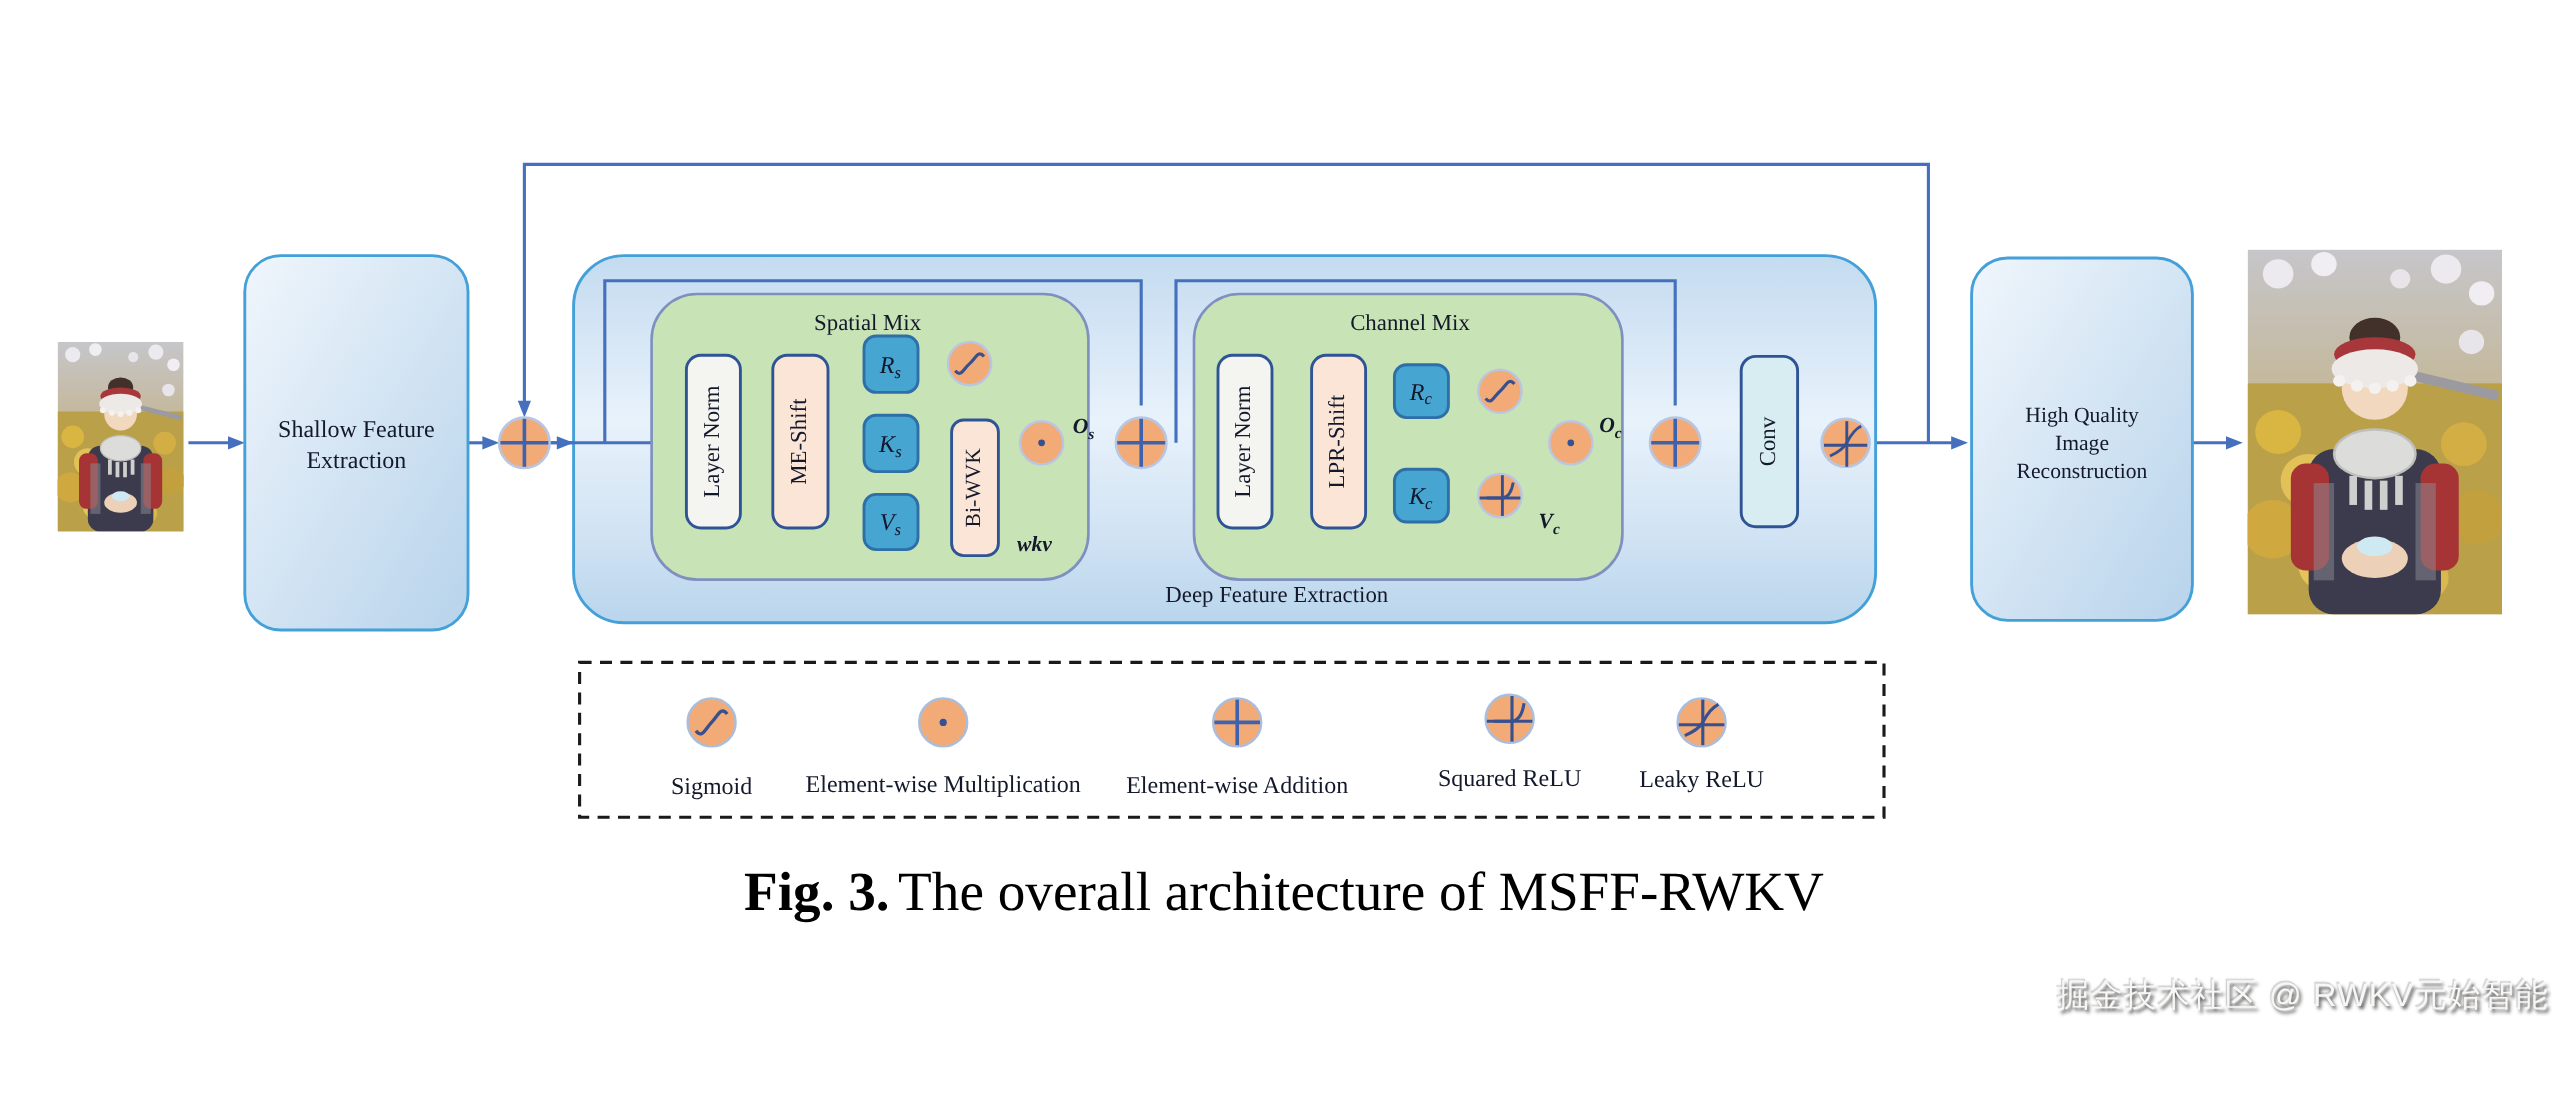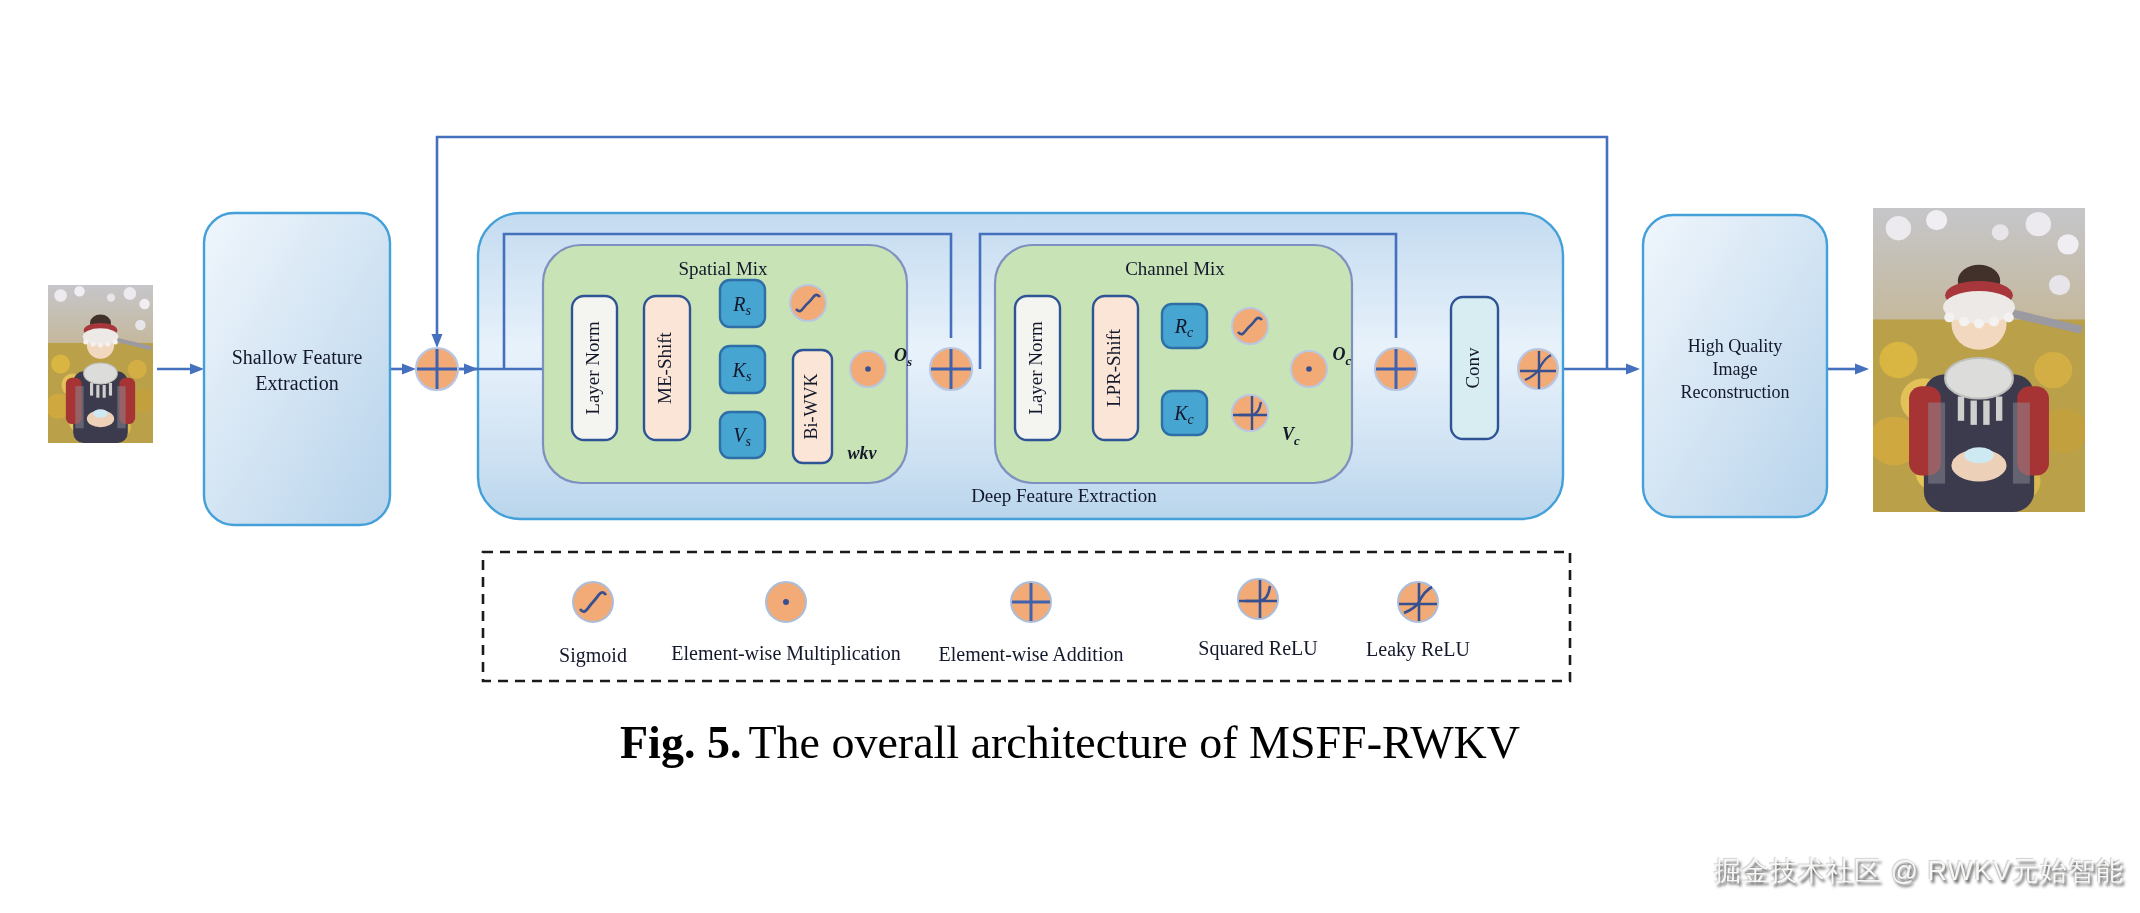--- a/index.html
+++ b/index.html
@@ -3,21 +3,21 @@
 <meta charset="utf-8">
 <style>
   html,body{margin:0;padding:0;background:#ffffff;}
   .stage{position:relative;width:2140px;height:913px;background:#ffffff;overflow:hidden;
          font-family:"Liberation Serif",serif;}
   .stage svg{position:absolute;left:0;top:0;}
   .caption{position:absolute;left:0;top:716px;width:2140px;text-align:center;
            font-family:"Liberation Serif",serif;font-size:46px;color:#000;white-space:nowrap;}
   .caption .fig{font-weight:bold;}
   .caption .txt{margin-left:7px;}
-  .watermark{position:absolute;right:16px;top:853px;font-family:"Liberation Sans",sans-serif;
+  .watermark{position:absolute;right:16px;top:811px;font-family:"Liberation Sans",sans-serif;
              font-size:27px;letter-spacing:1px;color:#f8f7f5;
              text-shadow:2px 3px 3px rgba(75,75,75,0.95), -1px -1px 1px rgba(120,120,120,0.35);}
   text{font-family:"Liberation Serif",serif;fill:#13182b;}
   .rot{dominant-baseline:middle;}
 </style>
 </head>
 <body>
 
 <div class="stage">
 
@@ -314,18 +314,18 @@
         <line x1="1399" y1="604" x2="1437" y2="604"></line>
         <line x1="1419" y1="583" x2="1419" y2="621"></line>
         <path d="M 1404 613 C 1411 610, 1416 607, 1419 602 C 1422 596, 1426 590, 1432 587"></path>
       </g>
       <text x="1418" y="656" font-size="20" text-anchor="middle">Leaky ReLU</text>
     </g>
   </g>
 </svg>
 
 <div class="caption">
-  <span class="fig">Fig. 5.</span><span class="txt">The overall architecture of MSFF-RWKV</span>
+  <span class="fig">Fig. 3.</span><span class="txt">The overall architecture of MSFF-RWKV</span>
 </div>
 
 <div class="watermark">掘金技术社区 @ RWKV元始智能</div>
 
 </div>
 
 </body></html>

